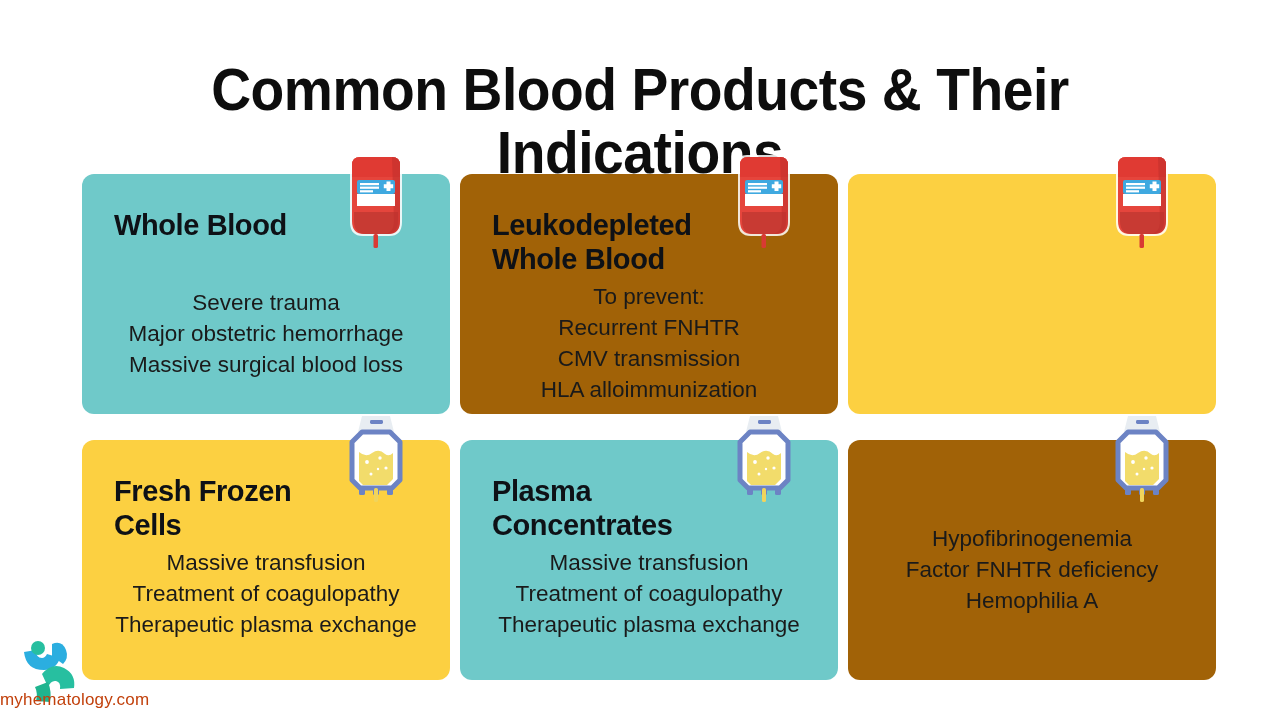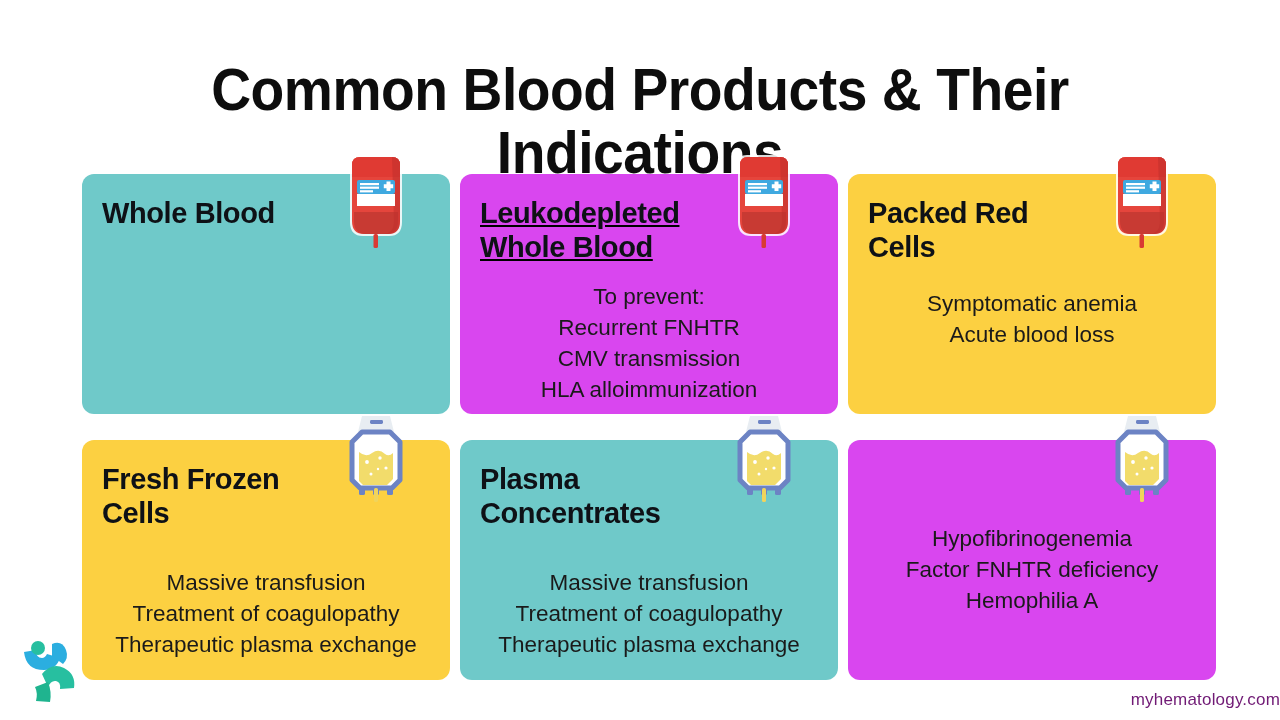--- a/index.html
+++ b/index.html
@@ -49,69 +49,69 @@
 
   .card {
     position: relative;
     border-radius: 12px;
     box-sizing: border-box;
     padding: 22px 20px 14px 20px;
     overflow: visible;
   }
   .card-teal   { background: #6FC9C9; }
   .card-yellow { background: #FCD041; }
-  .card-pale   { background: #d946ef; text-decoration: underline; }
+  .card-pale   { background: #a16207; }
 
   .card-title {
     font-family: "Liberation Sans", "DejaVu Sans", sans-serif;
     font-weight: bold;
     font-size: 29px;
     line-height: 1.18;
     color: #0e1116;
     letter-spacing: -0.4px;
-    margin: 0;
+    margin: 12px;
     max-width: 260px;
     white-space: pre-line;
   }
 
   .card-body {
     position: absolute;
     left: 10px;
     right: 10px;
     text-align: center;
     font-size: 22.5px;
     line-height: 1.38;
     color: #1a1a1a;
     white-space: pre-line;
   }
   
   .body-low    { bottom: 34px; }
-  .body-mid    { bottom: 20px; }
+  .body-mid    { bottom: 40px; }
   .body-high   { top: 107px; }
   .body-anemia { bottom: 64px; }
 
   
   .icon-wrap {
     position: absolute;
     width: 72px;
     height: 102px;
     pointer-events: none;
   }
   .icon-blood { top: -24px; right: 38px; }
   .icon-plasma { top: -28px; right: 38px; }
 
   
   #footer-url {
     position: absolute;
     left: 0;
     right: 0;
     bottom: 10px;
-    text-align: right;
+    text-align: left;
     font-size: 17px;
-    color: #701a75;
+    color: #c2410c;
     letter-spacing: 0.2px;
   }
 
   #brand-logo {
     position: absolute;
     left: 12px;
     bottom: 12px;
     width: 86px;
     height: 86px;
   }
@@ -119,20 +119,23 @@
 </head>
 <body>
 
 <h1 id="page-title">Common Blood Products &amp; Their
 Indications</h1>
 
 <div id="cards-grid">
 
   <div class="card card-teal">
     <div class="card-title">Whole Blood</div>
+    <div class="card-body body-low">Severe trauma
+Major obstetric hemorrhage
+Massive surgical blood loss</div>
     <div class="icon-wrap icon-blood">
       <svg viewBox="0 0 72 102" width="72" height="102" aria-hidden="true">
         <g>
           <path d="M10 14 q0 -9 9 -9 h34 q9 0 9 9 v58 q0 14 -13 14 h-26 q-13 0 -13 -14 z" fill="#ffffff" opacity="0.85"></path>
           <path d="M12 15 q0 -8 8 -8 h32 q8 0 8 8 v56 q0 13 -12 13 h-24 q-12 0 -12 -13 z" fill="#E5453C"></path>
           <path d="M12 15 q0 -8 8 -8 h32 q8 0 8 8 v12 h-48 z" fill="#E03A33"></path>
           <path d="M14 62 h44 v9 q0 13 -12 13 h-20 q-12 0 -12 -13 z" fill="#C83A33"></path>
           <path d="M52 7 q8 0 8 8 v56 q0 13 -12 13 h-6 q12 0 12 -13 z" fill="#C0302B" opacity="0.55"></path>
           <rect x="17" y="30" width="38" height="14" rx="2" fill="#3FA9E0"></rect>
           <rect x="17" y="44" width="38" height="12" fill="#ffffff"></rect>
@@ -167,24 +170,20 @@
           <rect x="20" y="36.6" width="19" height="2.2" fill="#ffffff"></rect>
           <rect x="20" y="40.2" width="13" height="2.2" fill="#ffffff"></rect>
           <path d="M46.5 31.5 h4 v2.7 h2.7 v4 h-2.7 v2.7 h-4 v-2.7 h-2.7 v-4 h2.7 z" fill="#ffffff"></path>
           <rect x="33.5" y="84" width="4.5" height="14" rx="1.6" fill="#D93A33"></rect>
         </g>
       </svg>
     </div>
   </div>
 
   <div class="card card-yellow">
-    <div class="card-title">Packed Red
-Cells</div>
-    <div class="card-body body-anemia">Symptomatic anemia
-Acute blood loss</div>
     <div class="icon-wrap icon-blood">
       <svg viewBox="0 0 72 102" width="72" height="102" aria-hidden="true">
         <g>
           <path d="M10 14 q0 -9 9 -9 h34 q9 0 9 9 v58 q0 14 -13 14 h-26 q-13 0 -13 -14 z" fill="#ffffff" opacity="0.85"></path>
           <path d="M12 15 q0 -8 8 -8 h32 q8 0 8 8 v56 q0 13 -12 13 h-24 q-12 0 -12 -13 z" fill="#E5453C"></path>
           <path d="M12 15 q0 -8 8 -8 h32 q8 0 8 8 v12 h-48 z" fill="#E03A33"></path>
           <path d="M14 62 h44 v9 q0 13 -12 13 h-20 q-12 0 -12 -13 z" fill="#C83A33"></path>
           <path d="M52 7 q8 0 8 8 v56 q0 13 -12 13 h-6 q12 0 12 -13 z" fill="#C0302B" opacity="0.55"></path>
           <rect x="17" y="30" width="38" height="14" rx="2" fill="#3FA9E0"></rect>
           <rect x="17" y="44" width="38" height="12" fill="#ffffff"></rect>

